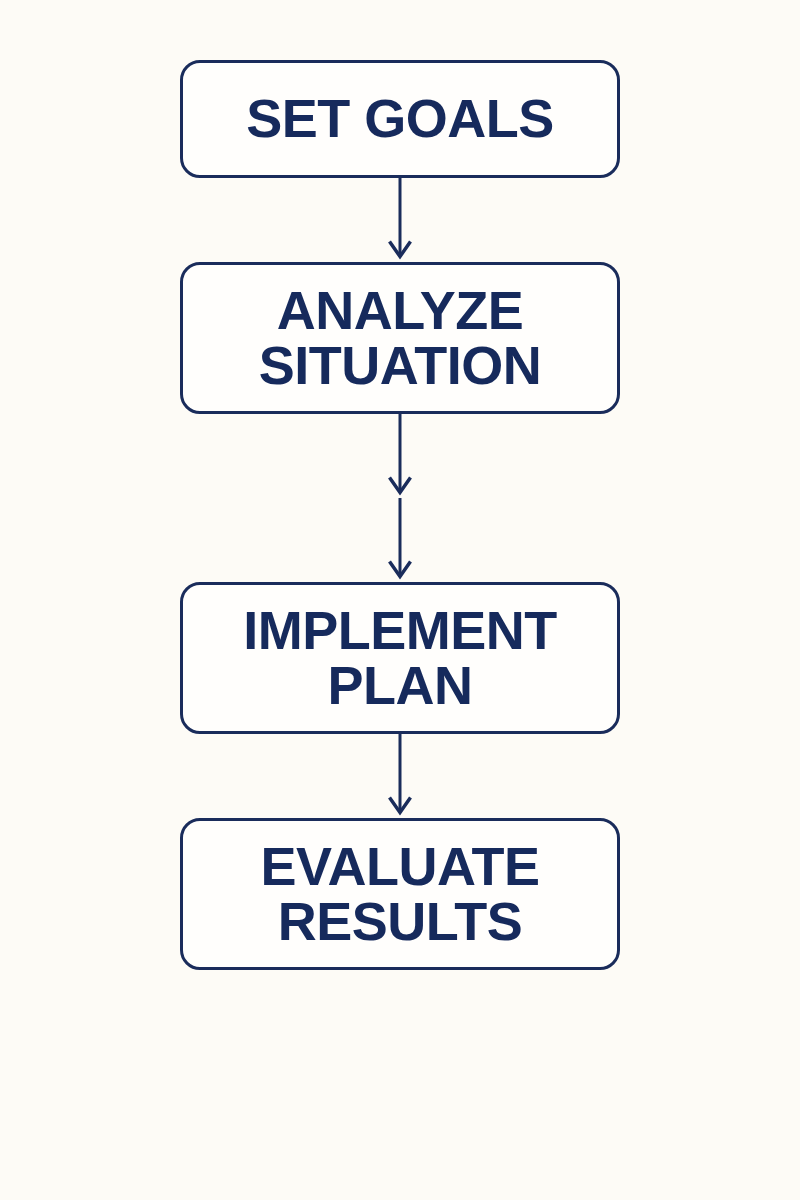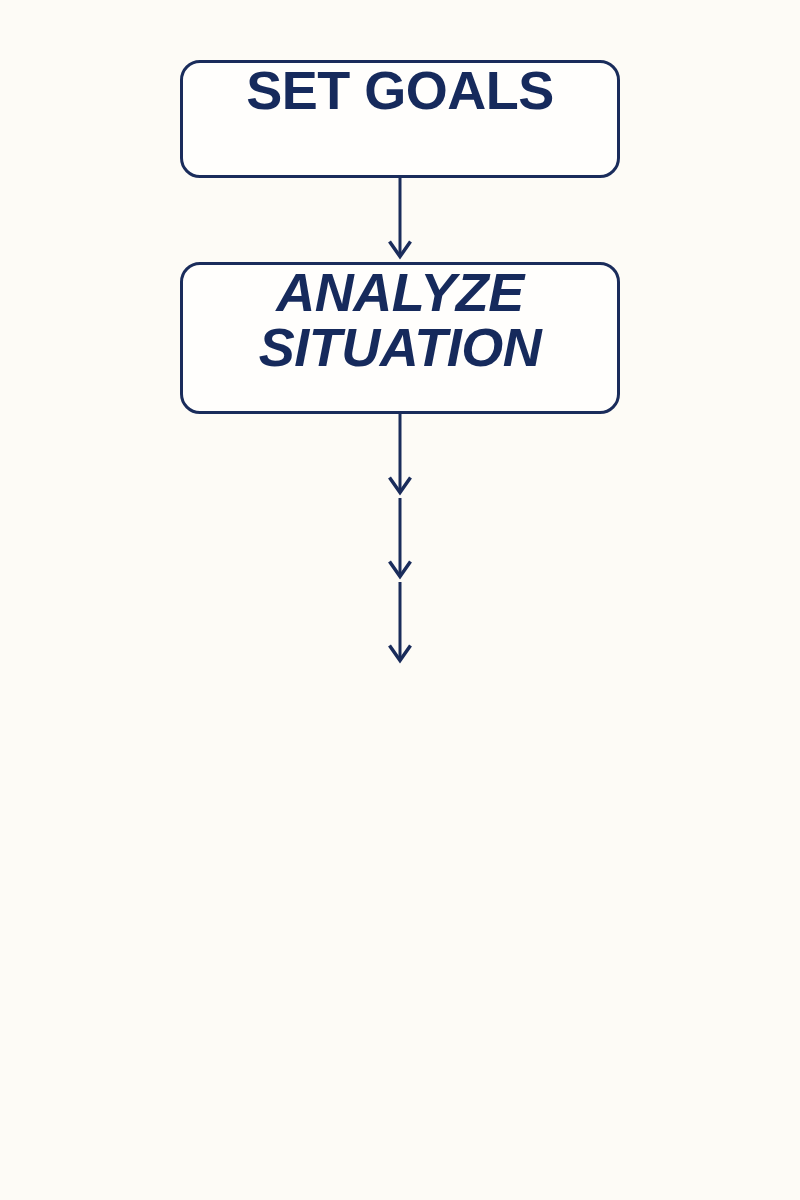--- a/index.html
+++ b/index.html
@@ -25,27 +25,28 @@
     padding-top: 60px;
   }
 
   .node {
     width: 440px;
     box-sizing: border-box;
     background: #FFFEFC;
     border: 3px solid #1A2C5B;
     border-radius: 20px;
     display: flex;
+    align-items: center;
     justify-content: center;
     text-align: center;
     flex: 0 0 auto;
   }
 
   .node.single { height: 118px; }
-  .node.double { height: 152px; font-style: italic; }
+  .node.double { height: 152px; }
 
   .node-label {
     color: #162A5C;
     font-size: 54px;
     font-weight: bold;
     line-height: 1.02;
     letter-spacing: -0.5px;
     white-space: pre-line;
     padding: 0 14px;
   }
@@ -93,22 +94,30 @@
   </div>
 
 
   <div class="connector">
     <svg viewBox="0 0 26 84" xmlns="http://www.w3.org/2000/svg">
       <path d="M13 0 L13 76" stroke="#1A2C5B" stroke-width="3" fill="none"></path>
       <path d="M2.5 63.5 L13 78.5 L23.5 63.5" stroke="#1A2C5B" stroke-width="3.5" fill="none" stroke-linecap="butt" stroke-linejoin="miter"></path>
     </svg>
   </div>
 
+  <div class="node double">
+    <span class="node-label">IMPLEMENT
+PLAN</span>
+  </div>
 
   <div class="connector">
     <svg viewBox="0 0 26 84" xmlns="http://www.w3.org/2000/svg">
       <path d="M13 0 L13 76" stroke="#1A2C5B" stroke-width="3" fill="none"></path>
       <path d="M2.5 63.5 L13 78.5 L23.5 63.5" stroke="#1A2C5B" stroke-width="3.5" fill="none" stroke-linecap="butt" stroke-linejoin="miter"></path>
     </svg>
   </div>
 
+  <div class="node double">
+    <span class="node-label">EVALUATE
+RESULTS</span>
+  </div>
 
 </div>
 
 </body></html>

